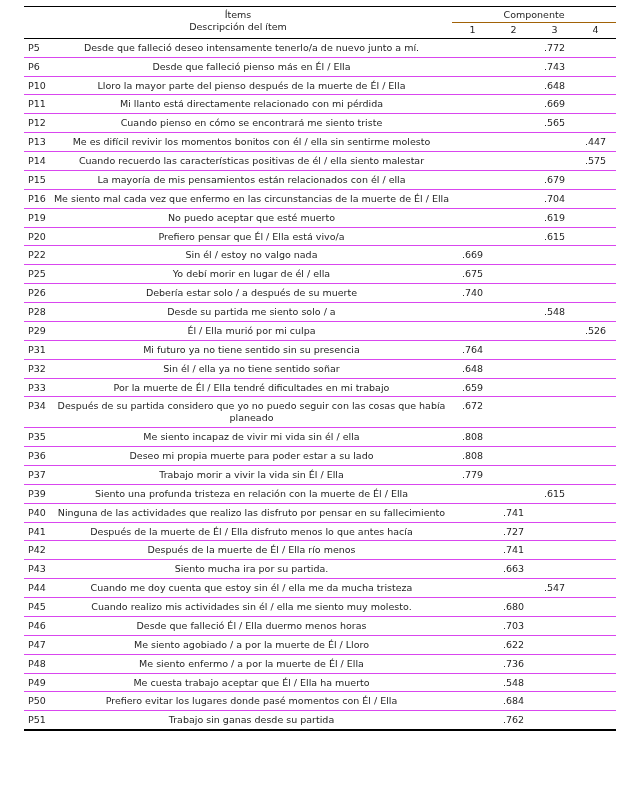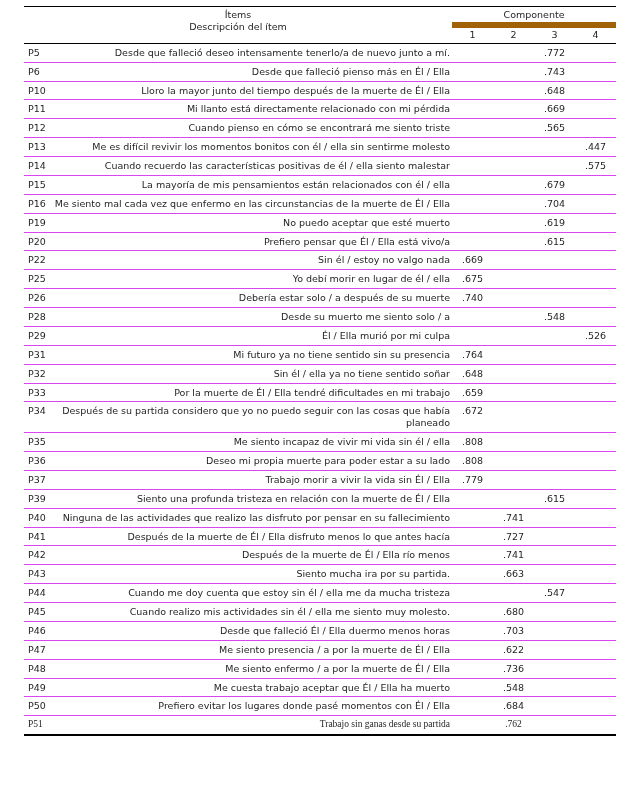--- a/index.html
+++ b/index.html
@@ -24,26 +24,26 @@
   col.c-desc { width: 401px; }
   col.c-val  { width: 41px; }
   th, td {
     vertical-align: top;
     font-weight: normal;
     padding: 3px 2px;
     line-height: 1.25;
   }
   thead th { text-align: center; padding: 2px 2px; }
   th.items-head { border-bottom: 1px solid #000; }
-  th.comp-head  { border-bottom: 6px solid #a16207; padding-bottom: 1px; }
+  th.comp-head  { border-bottom: 1px solid #a16207; padding-bottom: 1px; }
   th.comp-num   { border-bottom: 1px solid #000; padding-top: 1px; }
   tbody tr { border-bottom: 1px solid #d946ef; }
-  tbody tr:last-child { border-bottom: none; font-family: Liberation Serif, serif; }
+  tbody tr:last-child { border-bottom: none; }
   td.cell-id   { padding-left: 4px; white-space: nowrap; }
-  td.cell-desc { text-align: right; }
+  td.cell-desc { text-align: center; }
   td.cell-val  { text-align: center; }
 </style>
 </head>
 <body>
 
 <div class="page">
   <table class="loadings">
     <colgroup>
       <col class="c-id">
       <col class="c-desc">
@@ -79,21 +79,21 @@
         <tr>
     <td class="cell-id">P6</td>
     <td class="cell-desc">Desde que falleció pienso más en Él / Ella</td>
     <td class="cell-val"></td>
     <td class="cell-val"></td>
     <td class="cell-val">.743</td>
     <td class="cell-val"></td>
   </tr>
         <tr>
     <td class="cell-id">P10</td>
-    <td class="cell-desc">Lloro la mayor junto del tiempo después de la muerte de Él / Ella</td>
+    <td class="cell-desc">Lloro la mayor parte del pienso después de la muerte de Él / Ella</td>
     <td class="cell-val"></td>
     <td class="cell-val"></td>
     <td class="cell-val">.648</td>
     <td class="cell-val"></td>
   </tr>
         <tr>
     <td class="cell-id">P11</td>
     <td class="cell-desc">Mi llanto está directamente relacionado con mi pérdida</td>
     <td class="cell-val"></td>
     <td class="cell-val"></td>
@@ -175,21 +175,21 @@
         <tr>
     <td class="cell-id">P26</td>
     <td class="cell-desc">Debería estar solo / a después de su muerte</td>
     <td class="cell-val">.740</td>
     <td class="cell-val"></td>
     <td class="cell-val"></td>
     <td class="cell-val"></td>
   </tr>
         <tr>
     <td class="cell-id">P28</td>
-    <td class="cell-desc">Desde su muerto me siento solo / a</td>
+    <td class="cell-desc">Desde su partida me siento solo / a</td>
     <td class="cell-val"></td>
     <td class="cell-val"></td>
     <td class="cell-val">.548</td>
     <td class="cell-val"></td>
   </tr>
         <tr>
     <td class="cell-id">P29</td>
     <td class="cell-desc">Él / Ella murió por mi culpa</td>
     <td class="cell-val"></td>
     <td class="cell-val"></td>
@@ -311,21 +311,21 @@
         <tr>
     <td class="cell-id">P46</td>
     <td class="cell-desc">Desde que falleció Él / Ella duermo menos horas</td>
     <td class="cell-val"></td>
     <td class="cell-val">.703</td>
     <td class="cell-val"></td>
     <td class="cell-val"></td>
   </tr>
         <tr>
     <td class="cell-id">P47</td>
-    <td class="cell-desc">Me siento presencia / a por la muerte de Él / Ella</td>
+    <td class="cell-desc">Me siento agobiado / a por la muerte de Él / Lloro</td>
     <td class="cell-val"></td>
     <td class="cell-val">.622</td>
     <td class="cell-val"></td>
     <td class="cell-val"></td>
   </tr>
         <tr>
     <td class="cell-id">P48</td>
     <td class="cell-desc">Me siento enfermo / a por la muerte de Él / Ella</td>
     <td class="cell-val"></td>
     <td class="cell-val">.736</td>

